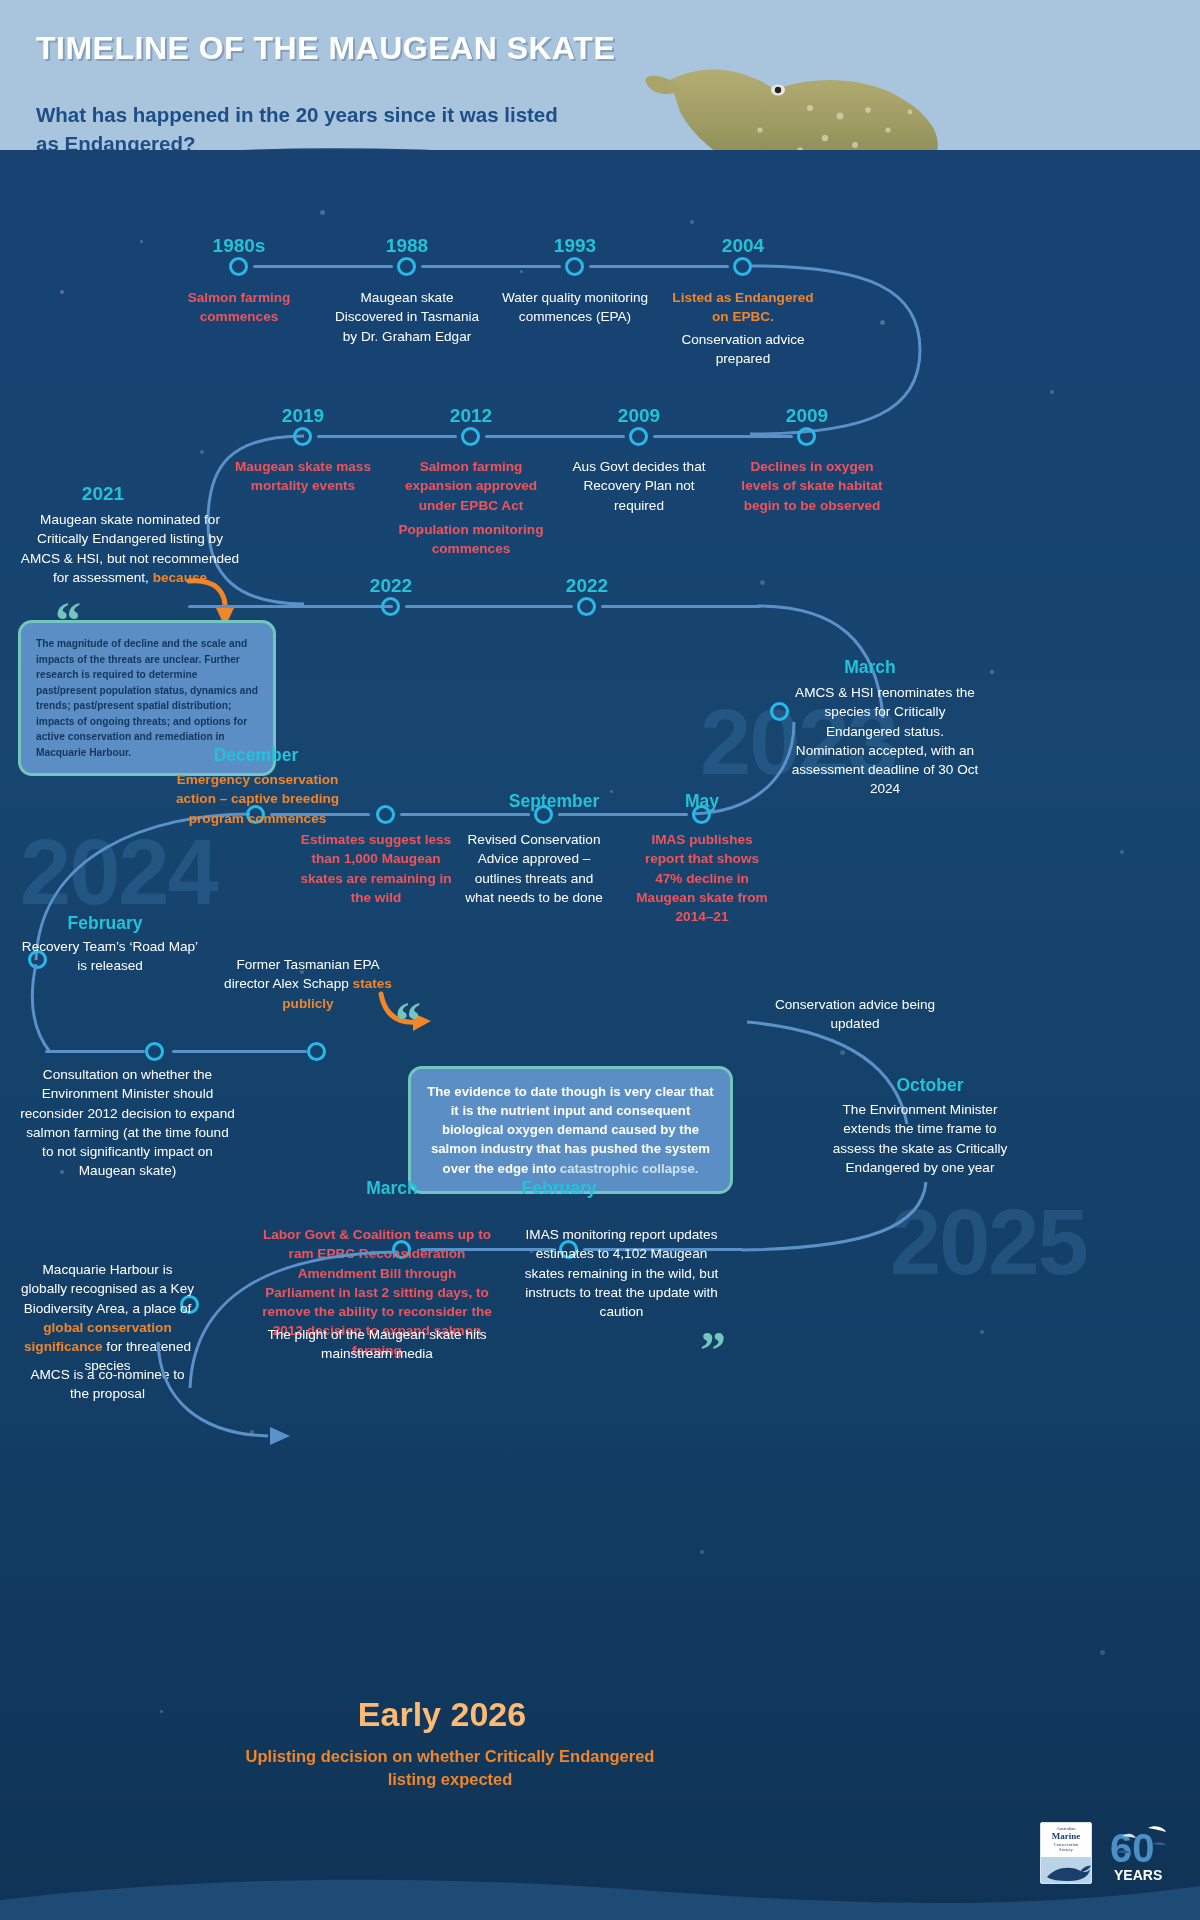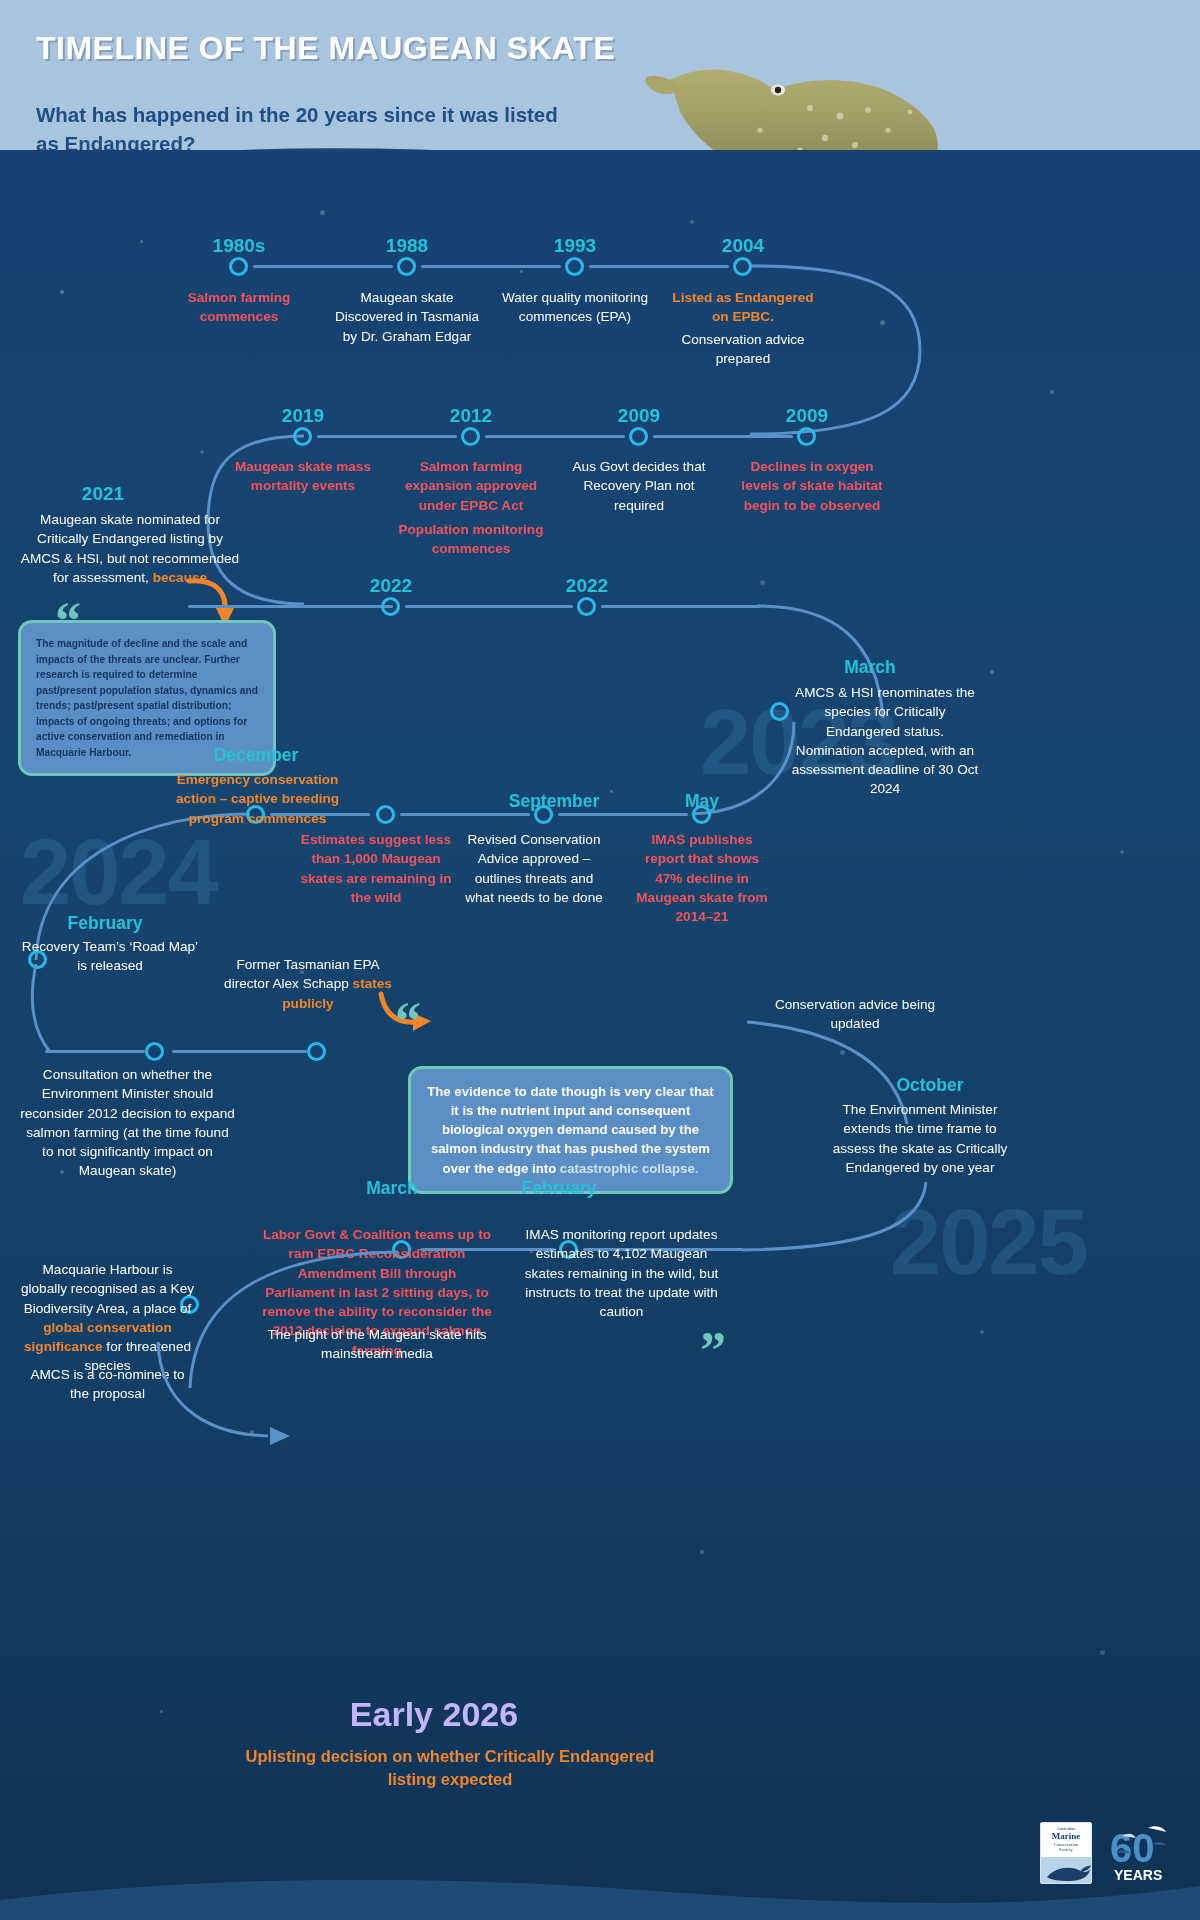--- a/index.html
+++ b/index.html
@@ -76,22 +76,22 @@
     color:#15365c; font-size:10.2px; line-height:1.52; font-weight:bold;
   }
   .qbox.big { font-size:13.2px; color:#ffffff; text-align:center; line-height:1.45; }
   .qmark {
     position:absolute; font-size:52px; font-weight:bold; color:#72c6bd;
     font-family:"Liberation Serif", serif; line-height:.6;
   }
   .arrow { position:absolute; }
   
   #early {
-    position:absolute; left:284px; top:1695px; width:300px;
-    font-size:34px; font-weight:bold; color:#c4b5fd; text-align:center;
+    position:absolute; left:292px; top:1695px; width:300px;
+    font-size:34px; font-weight:bold; color:#fdba74; text-align:center;
   }
   #cta {
     position:absolute; left:230px; top:1745px; width:440px;
     font-size:16.5px; font-weight:bold; color:#f0852a;
     text-align:center; line-height:1.42;
   }
   
   #logo-amcs {
     position:absolute; left:1040px; top:1822px; width:52px; height:62px;
     background:#ffffff; border:1px solid #d8e3ee; border-radius:2px; overflow:hidden;

